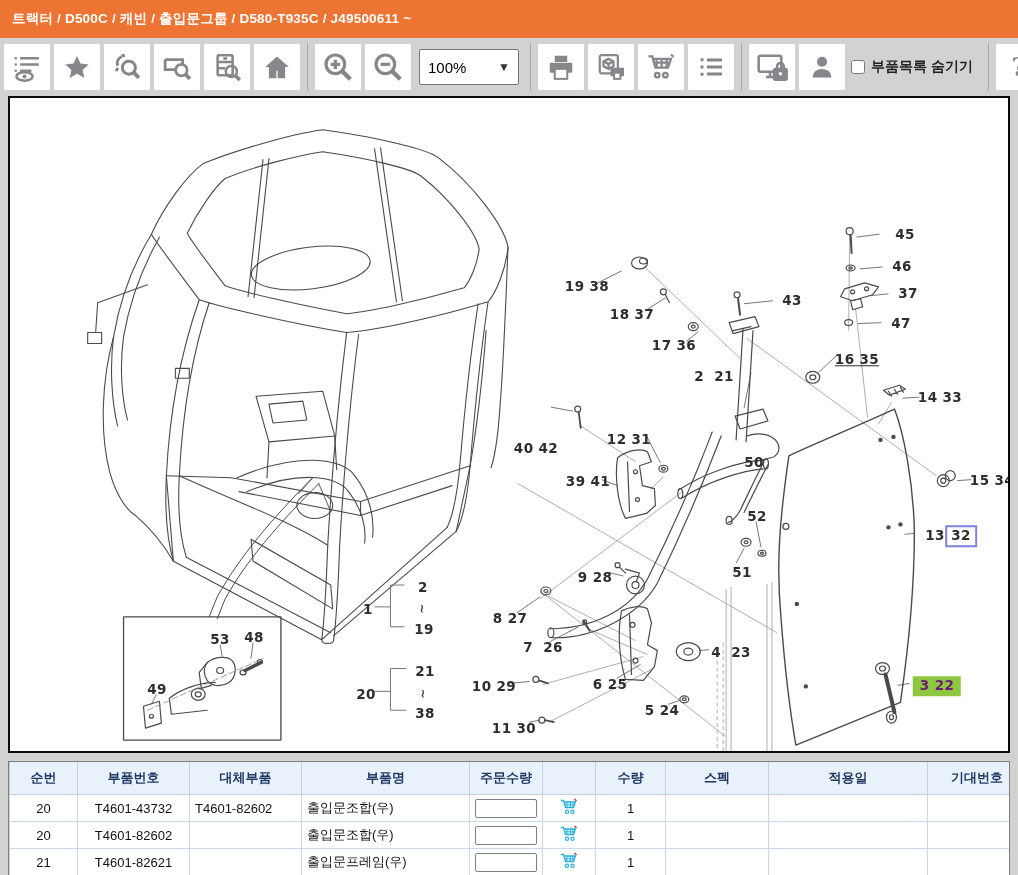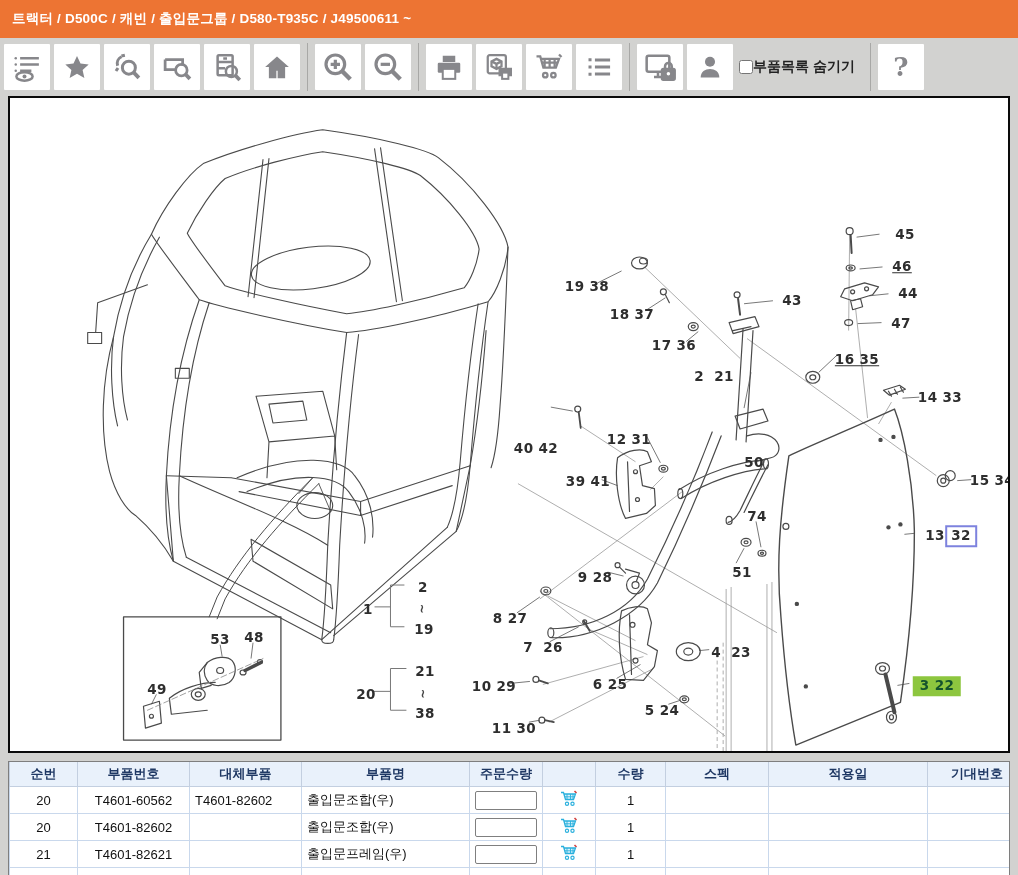--- a/index.html
+++ b/index.html
@@ -26,57 +26,57 @@
     color:#87878b;flex:0 0 auto;padding:0;cursor:pointer;
   }
   .tbtn svg{display:block;}
   .tsep{width:1px;height:48px;background:#a8a8a6;margin:0 3px;flex:0 0 auto;}
   .zoomsel{
     width:82px;height:34px;background:#fff;border:1px solid #767676;border-radius:2px;
     display:flex;align-items:center;justify-content:space-between;
     padding:0 8px;font-size:15px;color:#000;margin:0 4px;flex:0 0 auto;cursor:pointer;
   }
   .zoomsel .chev{font-size:12px;color:#333;}
-  .hidechk{display:flex;align-items:center;gap:0;margin:0 8px 0 2px;flex:0 0 auto;}
+  .hidechk{display:flex;align-items:center;gap:6px;margin:0 8px 0 2px;flex:0 0 auto;}
   .hidechk input{width:14px;height:14px;margin:0;}
   .hidechk label{font-size:14px;color:#222;font-weight:bold;white-space:nowrap;}
   .qmark{font-size:26px;font-weight:bold;font-family:"DejaVu Serif",serif;}
   
   .canvas{
     margin:0 8px;height:653px;background:#fff;border:2px solid #0a0a0a;
     position:relative;overflow:hidden;
   }
   .canvas svg.art{position:absolute;left:0;top:0;width:100%;height:100%;}
   .plabel{
     position:absolute;transform:translate(-50%,-50%);
     font-size:13.5px;font-weight:600;color:#2e2e2e;white-space:pre;
     font-family:"DejaVu Sans","Liberation Sans",sans-serif;letter-spacing:.4px;
     line-height:1;
   }
   .plabel.box{border:2px solid #7d82de;background:#fff;padding:2px 4px;}
-  .plabel.hl{background:#8dc63f;color:#14532d;padding:3px 7px;}
+  .plabel.hl{background:#8dc63f;color:#701a75;padding:3px 7px;}
   .plabel.tl{transform:translate(-50%,-50%) rotate(90deg);font-size:12px;color:#444;}
   
   .table-wrap{
     margin:8px 8px 0 8px;background:#fff;border:1px solid #7e7e7e;
     height:113px;overflow:hidden;
   }
   table.parts{border-collapse:collapse;table-layout:fixed;width:1000px;font-size:13px;}
   table.parts col:nth-child(1){width:68px;}
   table.parts col:nth-child(2){width:112px;}
   table.parts col:nth-child(3){width:112px;}
   table.parts col:nth-child(4){width:168px;}
   table.parts col:nth-child(5){width:73px;}
   table.parts col:nth-child(6){width:53px;}
   table.parts col:nth-child(7){width:70px;}
   table.parts col:nth-child(8){width:103px;}
   table.parts col:nth-child(9){width:159px;}
   table.parts col:nth-child(10){width:82px;}
   table.parts th{
-    background:#e9f1fb;color:#1f3864;font-weight:bold;height:24px;
+    background:#e9f1fb;color:#1f3864;font-weight:bold;height:32px;
     border:1px solid #c3cfe0;border-top:none;text-align:center;padding:0 4px;
   }
   table.parts th:last-child{text-align:right;padding-right:6px;}
   table.parts td{
     border:1px solid #c9d8ec;height:26px;padding:0 5px;color:#111;background:#fff;
     overflow:hidden;white-space:nowrap;
   }
   td.c{text-align:center;}
   td.qty-cell input{
     width:56px;height:17px;border:1px solid #7f7f7f;border-radius:2px;
@@ -160,20 +160,24 @@
   </button>
   <button class="tbtn">
       <span>
     <svg width="32" height="32" viewBox="0 0 24 24" fill="none" stroke="currentColor" stroke-width="2.4">
       <circle cx="10" cy="10" r="7"></circle>
           <path d="M6.5 10h7"></path>
           <path d="M15.2 15.2l6 6" stroke-width="3.4"></path>
     </svg>
       </span>
   </button>
+  <div class="zoomsel">
+    <span>100%</span>
+    <span class="chev">▼</span>
+  </div>
   <div class="tsep"></div>
   <button class="tbtn">
       <span>
     <svg width="30" height="30" viewBox="0 0 24 24" fill="currentColor">
       <rect x="7" y="3" width="10" height="5"></rect>
           <rect x="3" y="8.5" width="18" height="8" rx="1"></rect>
       <rect x="7" y="13.5" width="10" height="8" fill="#fff" stroke="currentColor" stroke-width="1.6"></rect>
     </svg>
       </span>
   </button>
@@ -429,38 +433,38 @@
       <ellipse cx="197" cy="696" rx="7" ry="6"></ellipse>
         <ellipse cx="197" cy="696" rx="3" ry="2.5"></ellipse>
       <path d="M142,708 l16,-5 l2,22 l-16,5 z"></path>
         <circle cx="150" cy="718" r="2"></circle>
       <path d="M168,700 C180,690 200,684 214,684 M168,700 L170,716 L206,712"></path>
       <path d="M146,712 L262,660" stroke-width="0.8" stroke-dasharray="6,3" stroke="#888"></path>
     </g>
   </svg>
   <div>
       <div class="plabel" style="left: 889px; top: 137px; margin-left: 6px;">45</div>
-      <div class="plabel" style="left: 892px; top: 169px; text-decoration: underline;">46</div>
-      <div class="plabel" style="left: 898px; top: 196px;">44</div>
+      <div class="plabel" style="left: 892px; top: 169px;">46</div>
+      <div class="plabel" style="left: 898px; top: 196px;">37</div>
       <div class="plabel" style="left: 891px; top: 226px;">47</div>
       <div class="plabel" style="left: 782px; top: 203px;">43</div>
       <div class="plabel" style="left: 577px; top: 189px;">19 38</div>
       <div class="plabel" style="left: 622px; top: 217px;">18 37</div>
       <div class="plabel" style="left: 664px; top: 248px;">17 36</div>
       <div class="plabel" style="left: 704px; top: 279px;">2  21</div>
       <div class="plabel" style="left: 847px; top: 262px; text-decoration: underline;">16 35</div>
       <div class="plabel" style="left: 930px; top: 300px;">14 33</div>
       <div class="plabel" style="left: 526px; top: 311px; margin-top: 40px;">40 42</div>
       <div class="plabel" style="left: 619px; top: 342px;">12 31</div>
       <div class="plabel" style="left: 744px; top: 365px;">50</div>
       <div class="plabel" style="left: 982px; top: 383px;">15 34</div>
       <div class="plabel" style="left: 925px; top: 438px;">13</div>
       <div class="plabel box" style="left: 951px; top: 438px;">32</div>
       <div class="plabel" style="left: 578px; top: 384px;">39 41</div>
-      <div class="plabel" style="left: 747px; top: 419px;">74</div>
+      <div class="plabel" style="left: 747px; top: 419px;">52</div>
       <div class="plabel" style="left: 585px; top: 480px;">9 28</div>
       <div class="plabel" style="left: 732px; top: 475px;">51</div>
       <div class="plabel" style="left: 500px; top: 521px;">8 27</div>
       <div class="plabel" style="left: 533px; top: 550px;">7  26</div>
       <div class="plabel" style="left: 721px; top: 555px;">4  23</div>
       <div class="plabel" style="left: 600px; top: 587px;">6 25</div>
       <div class="plabel" style="left: 484px; top: 589px;">10 29</div>
       <div class="plabel" style="left: 652px; top: 613px;">5 24</div>
       <div class="plabel" style="left: 504px; top: 631px;">11 30</div>
       <div class="plabel hl" style="left: 927px; top: 588px;">3 22</div>
@@ -502,21 +506,21 @@
           <th></th>
           <th>수량</th>
           <th>스펙</th>
           <th>적용일</th>
           <th>기대번호</th>
         </tr>
       </thead>
     <tbody>
         <tr>
           <td class="c">20</td>
-          <td class="c">T4601-60562</td>
+          <td class="c">T4601-43732</td>
           <td>T4601-82602</td>
           <td>출입문조합(우)</td>
           <td class="c qty-cell"><input type="text" value="" style=""></td>
           <td class="c">
   <button class="cartbtn"><span>
     <svg width="19" height="17" viewBox="0 0 19 17" fill="none">
       <path d="M14.5 1l2 2" stroke="#d04040" stroke-width="1.6"></path>
       <path d="M1 2.5h2.5l2 7h8l2-5.5H4.2" stroke="#2ab0dd" stroke-width="1.3" fill="#daf2fb"></path>
       <path d="M7 4v5.5M10.5 4v5.5M13 4v5.5M4.6 6.8h10" stroke="#2ab0dd" stroke-width="0.9"></path>
       <circle cx="7" cy="13.8" r="1.6" stroke="#2ab0dd" stroke-width="1.2"></circle>

